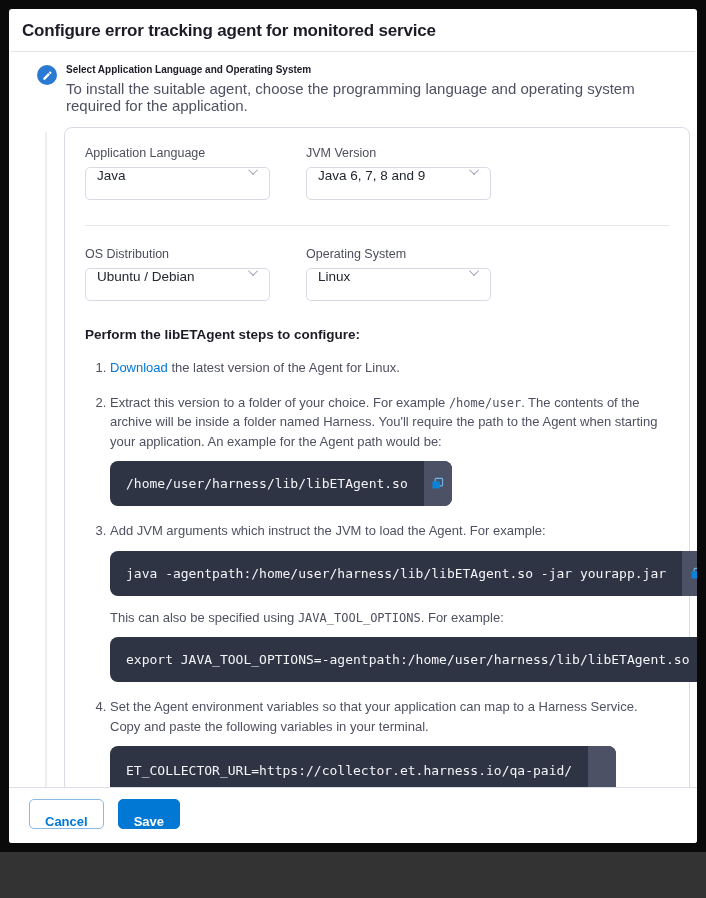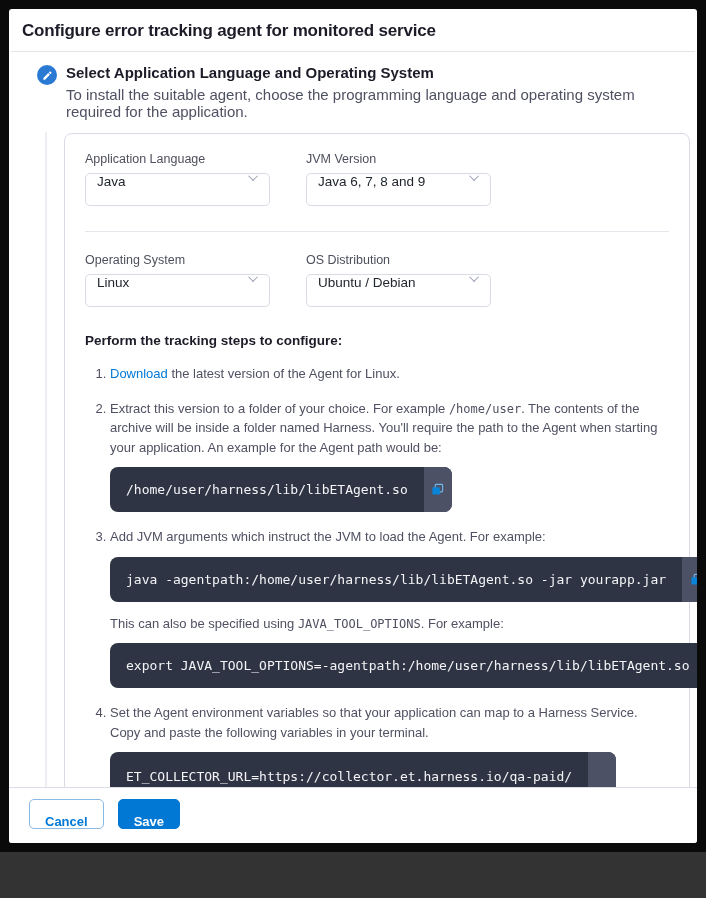--- a/index.html
+++ b/index.html
@@ -13,21 +13,21 @@
   .page-title { font-size:17px; font-weight:700; color:#1c1c28; letter-spacing:-0.2px; }
   .header-divider { border:none; border-top:1px solid #e3e4ea; margin:0 2px; }
 
   
   .content { flex:1 1 auto; position:relative; padding:12px 7px 0 28px; overflow:hidden; }
   .stepper-line { position:absolute; left:36px; top:80px; bottom:0; width:2px; background:#eceef2; }
 
   .step-row { display:flex; align-items:flex-start; gap:9px; }
   .step-icon-circle { width:20px; height:20px; border-radius:50%; background:#2a7ad3; flex:0 0 auto;
       display:flex; align-items:center; justify-content:center; margin-top:1px; }
-  .step-heading { font-size:15px; font-weight:700; color:#1c1c28; }
+  .step-heading { font-size:10px; font-weight:700; color:#1c1c28; }
   .step-desc { font-size:15px; color:#4f5162; margin-top:5px; }
 
   .card { position:relative; margin:13px 0 0 27px; border:1px solid #d9dae6; border-radius:8px;
       padding:18px 20px 60px 20px; min-height:760px; }
 
   .form-row { display:flex; gap:36px; }
   .field { width:185px; }
   .field-label { font-size:12.5px; color:#4d4f5c; margin-bottom:7px; }
   .select-box { height:33px; border:1px solid #d9dae5; border-radius:5px; background:#fff;
       display:flex; align-items:flex-start; justify-content:space-between; padding:0 11px; cursor:pointer; }
@@ -100,36 +100,36 @@
               <span class="select-value">Java 6, 7, 8 and 9</span>
               <span class="chevron"></span>
             </div>
           </div>
         </div>
 
         <hr class="form-divider">
 
         <div class="form-row">
           <div class="field">
+            <div class="field-label">OS Distribution</div>
+            <div class="select-box">
+              <span class="select-value">Ubuntu / Debian</span>
+              <span class="chevron"></span>
+            </div>
+          </div>
+          <div class="field">
             <div class="field-label">Operating System</div>
             <div class="select-box">
               <span class="select-value">Linux</span>
               <span class="chevron"></span>
             </div>
           </div>
-          <div class="field">
-            <div class="field-label">OS Distribution</div>
-            <div class="select-box">
-              <span class="select-value">Ubuntu / Debian</span>
-              <span class="chevron"></span>
-            </div>
-          </div>
-        </div>
-
-        <div class="steps-heading">Perform the tracking steps to configure:</div>
+        </div>
+
+        <div class="steps-heading">Perform the libETAgent steps to configure:</div>
 
         <ol class="steps">
 
           <li>
             <a class="link">Download</a><span> the latest version of the Agent for Linux.</span>
           </li>
 
           <li>
             <span>Extract this version to a folder of your choice. For example </span><span class="inline-code">/home/user</span><span>. The contents of the archive will be inside a folder named Harness. You'll require the path to the Agent when starting your application. An example for the Agent path would be:</span>
             <div class="codeblock">

